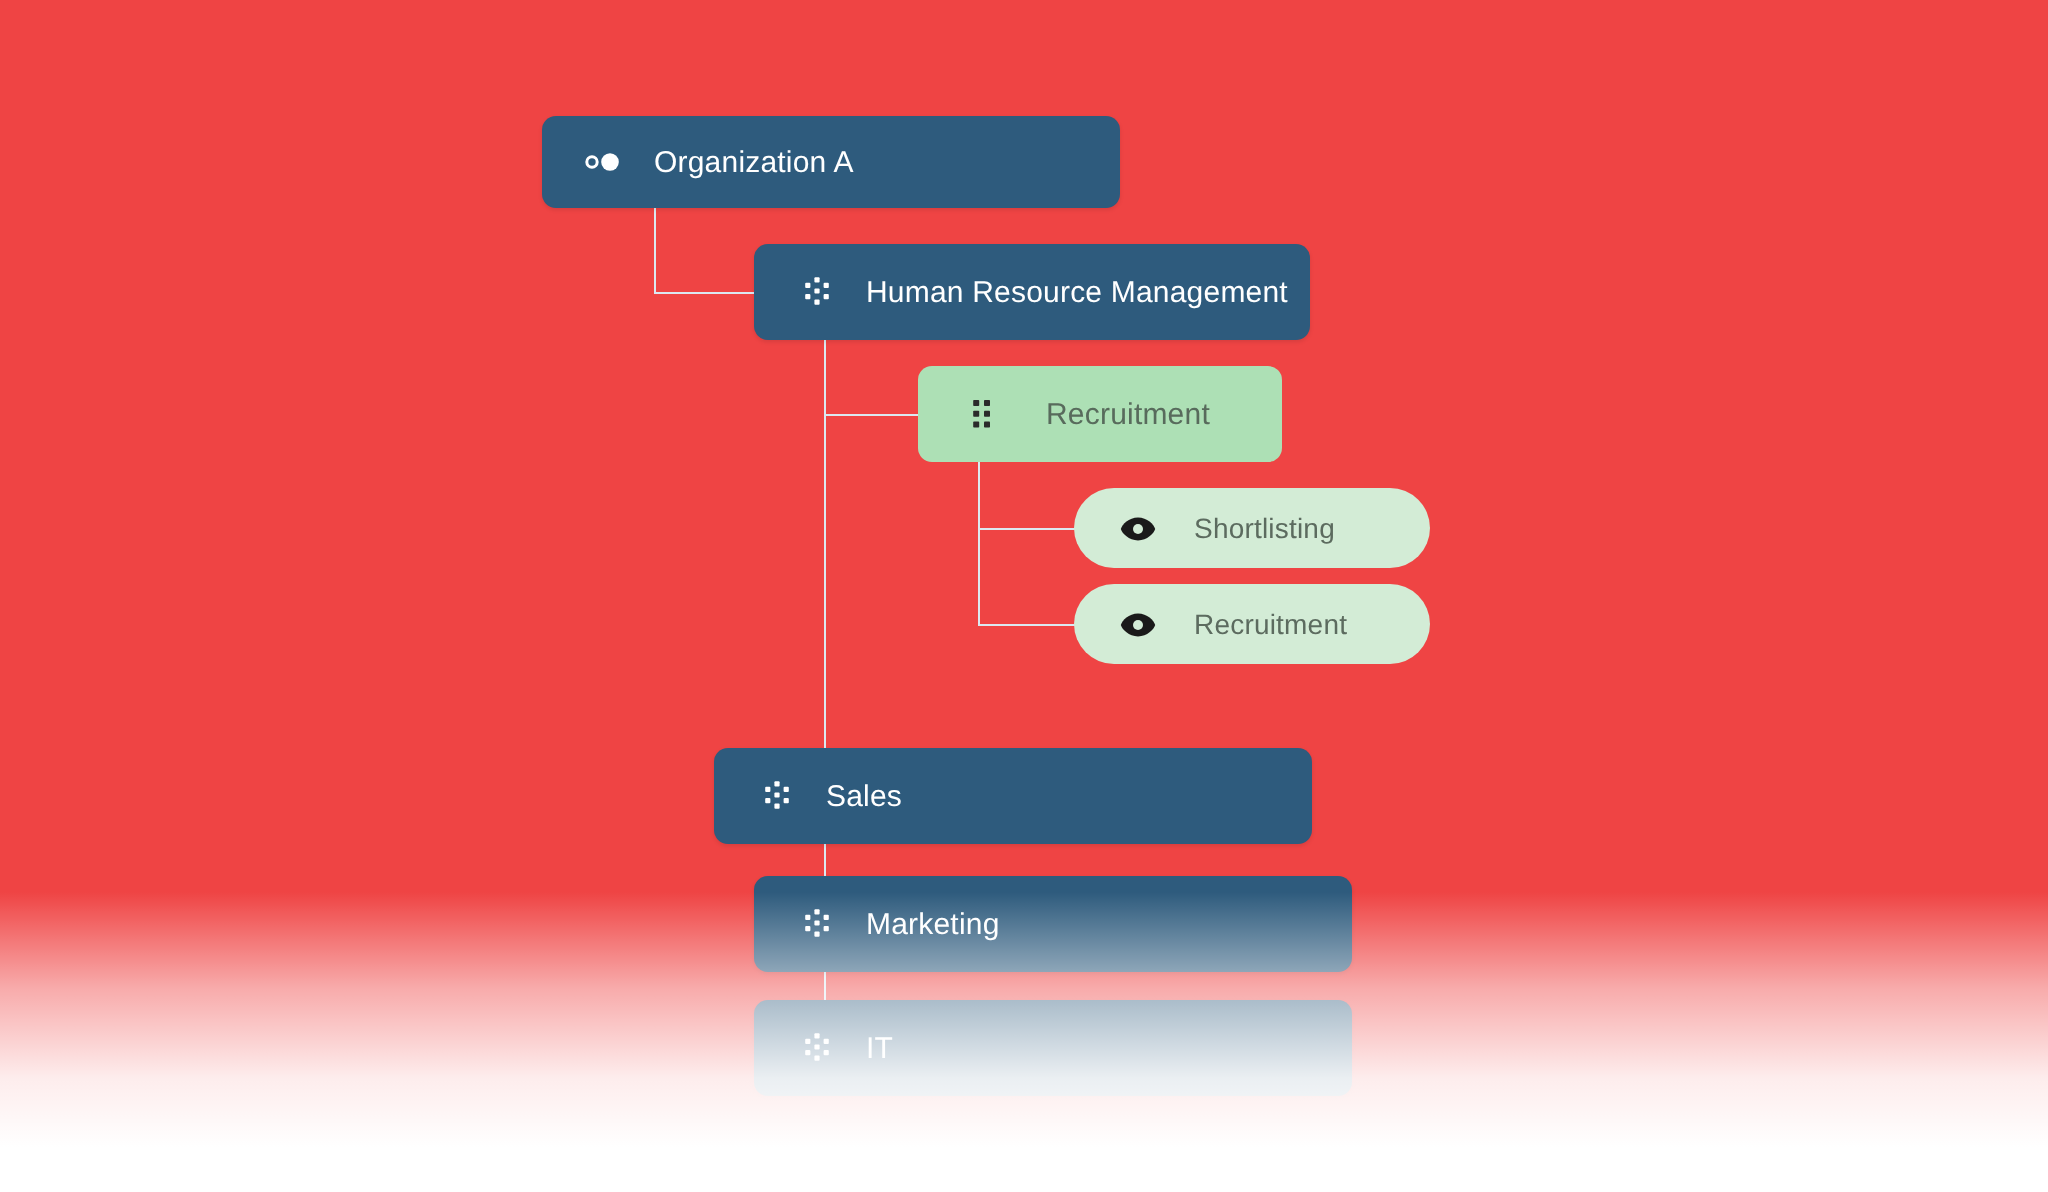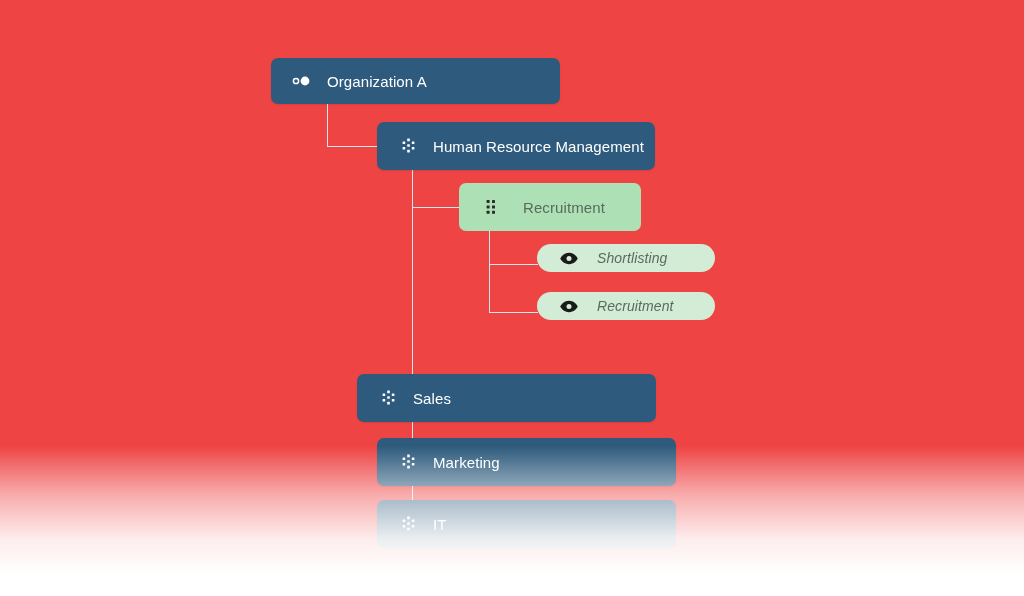--- a/index.html
+++ b/index.html
@@ -90,23 +90,22 @@
   .node-unit .node-icon { width: 20px; }
   .node-unit .node-label {
     color: #586b5c;
     margin-left: 22px;
   }
 
   
   .node-task {
     background: #d3ecd6;
     border-radius: 24px;
-    height: 28px;
+    height: 40px;
     padding-left: 22px;
-    font-style: italic;
   }
   .node-task .node-icon { width: 20px; }
   .node-task .node-label {
     color: #5c6b5f;
     margin-left: 18px;
     font-size: 14px;
   }
 
   
   .ico-svg { display: block; }

